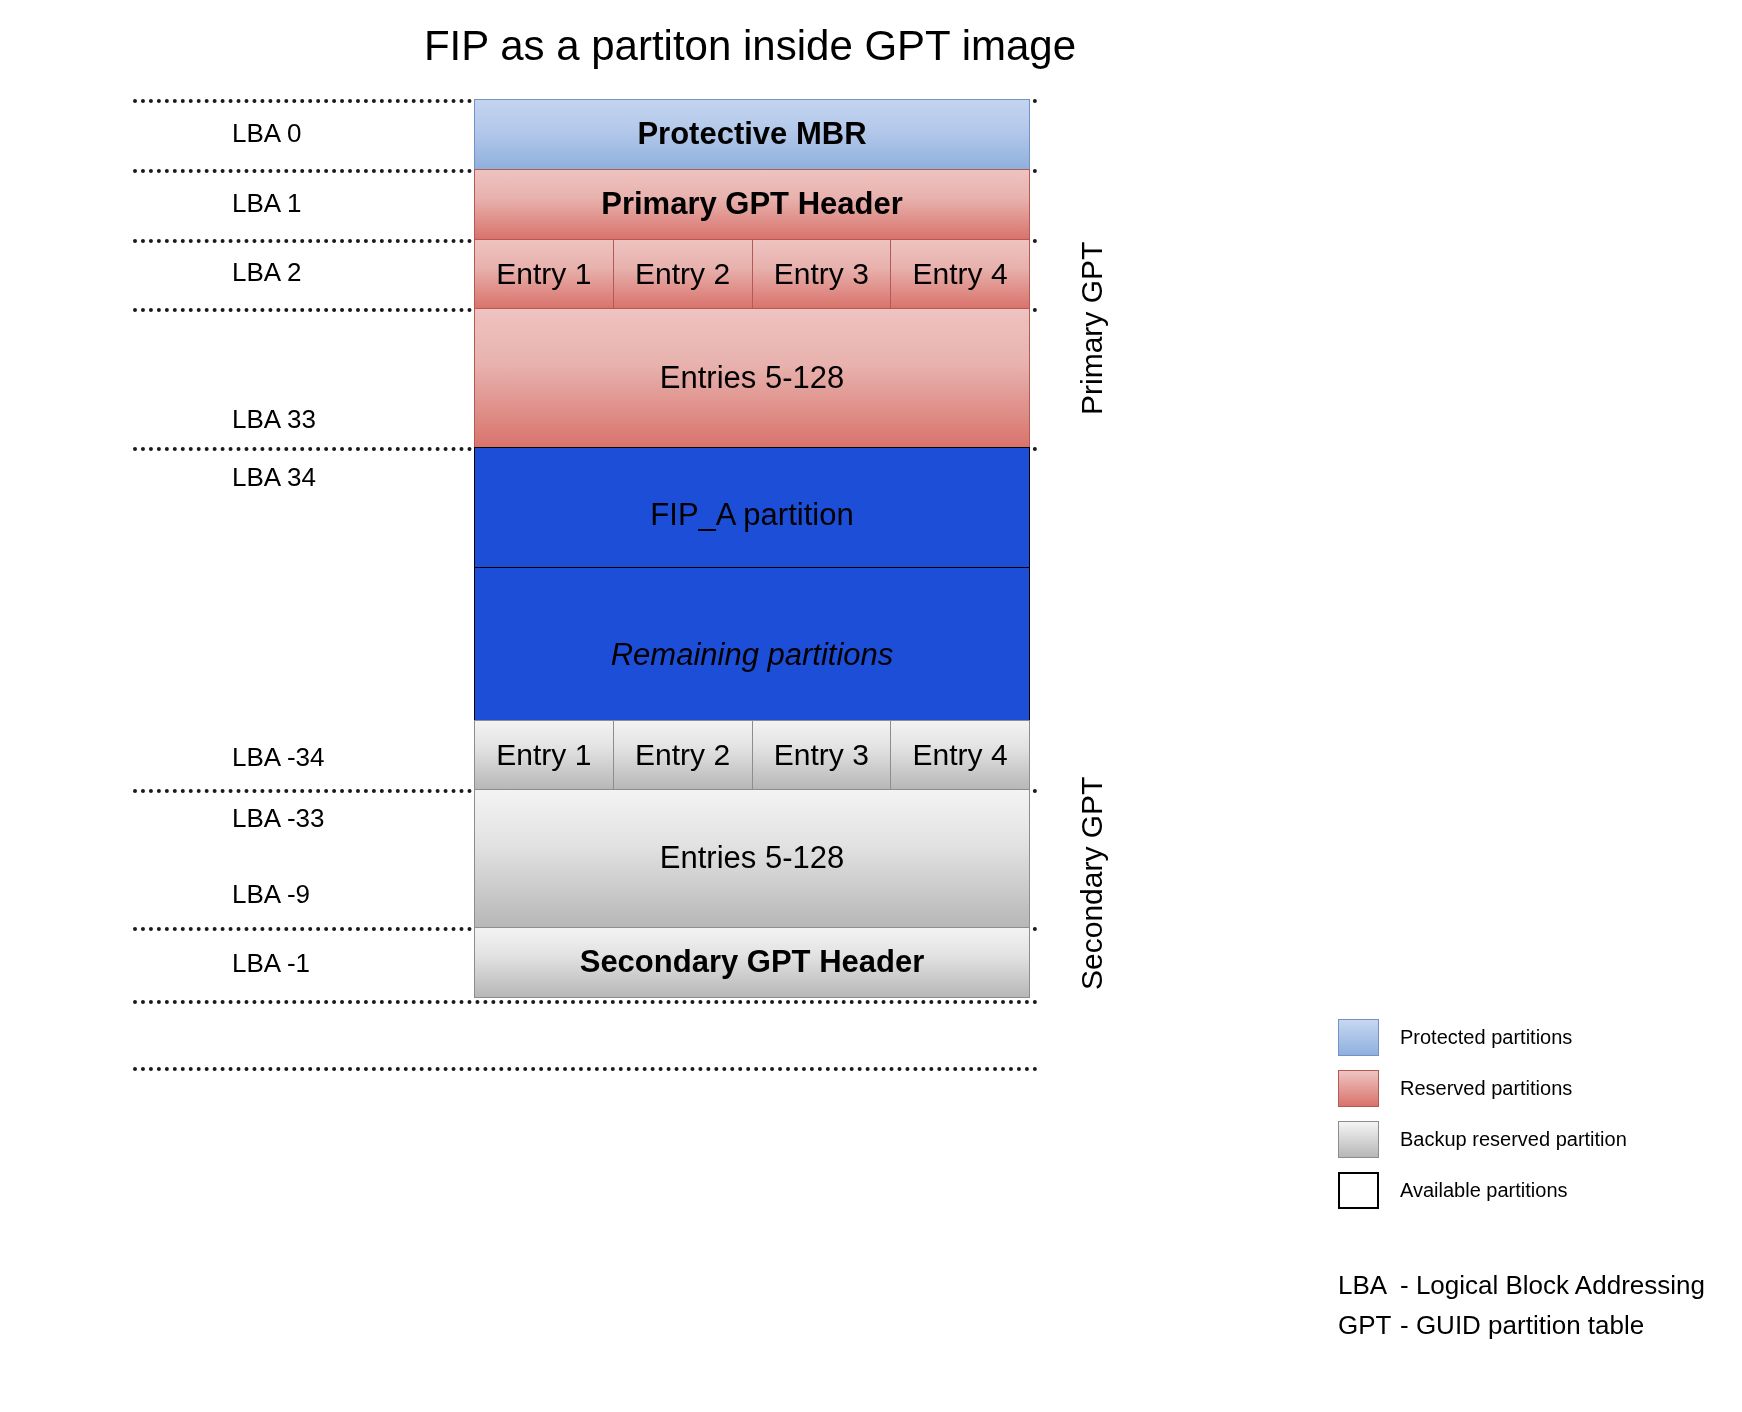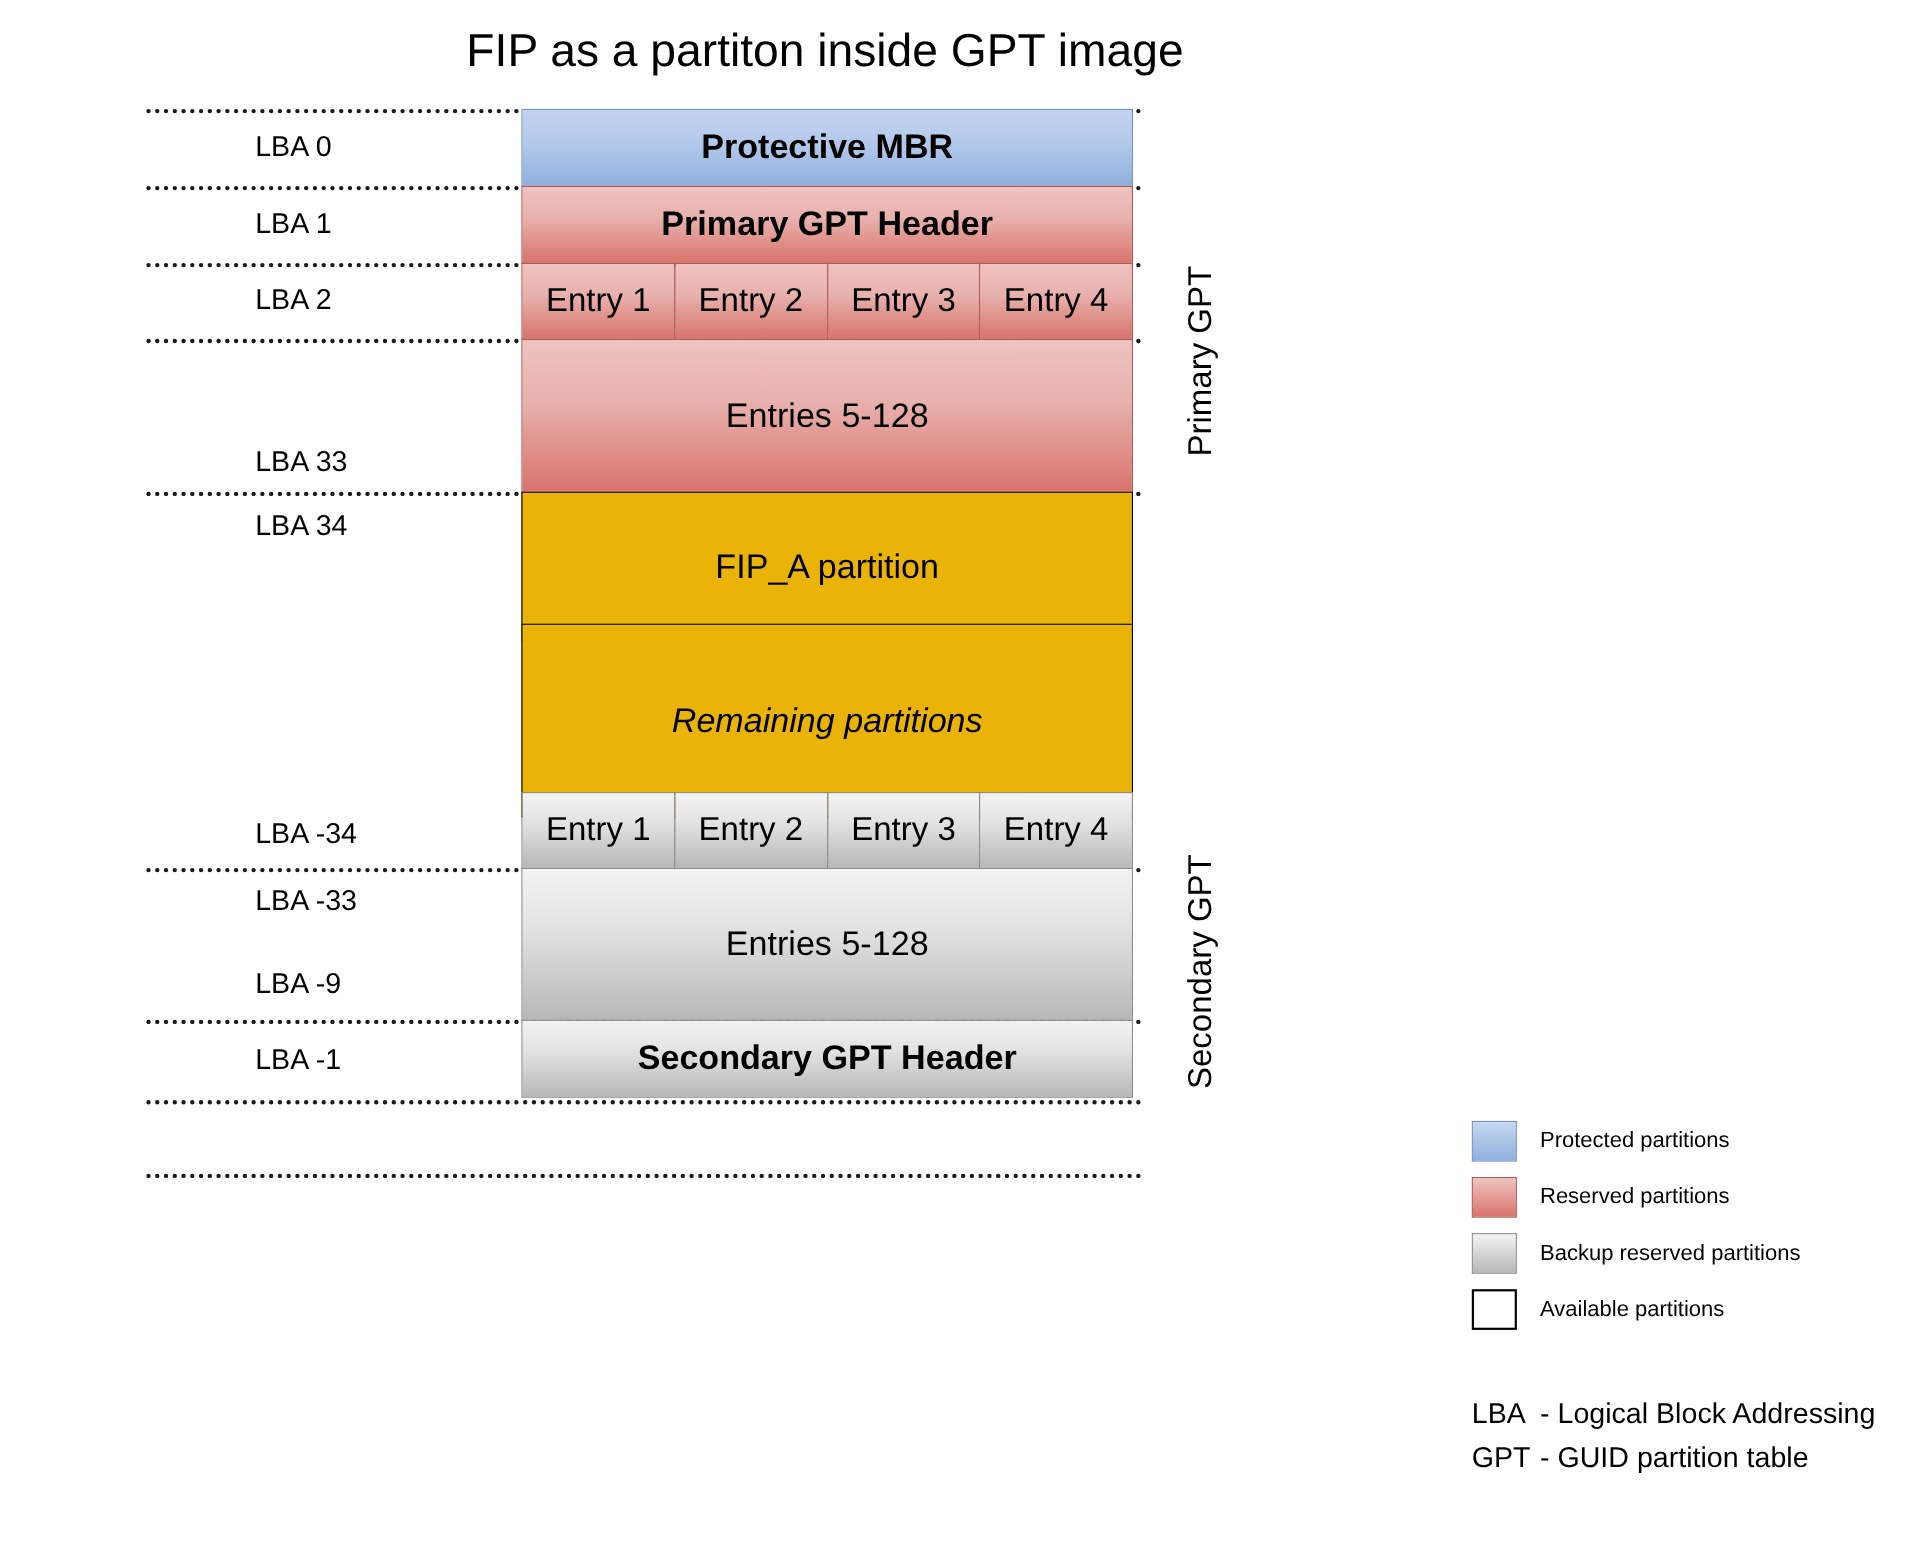--- a/index.html
+++ b/index.html
@@ -73,21 +73,21 @@
   }
   .red {
     background: linear-gradient(to bottom, #eec3c0 0%, #e8b2ae 40%, #d9736c 100%);
     border: 1px solid #b35a55;
   }
   .grey {
     background: linear-gradient(to bottom, #f3f3f3 0%, #e2e2e2 40%, #b7b7b7 100%);
     border: 1px solid #8d8d8d;
   }
   .white {
-    background: #eab308;
+    background: #1d4ed8;
     border: 1px solid #000000;
   }
 
   
   .entry-row {
     position: absolute;
     left: 0;
     width: 556px;
     display: flex;
     box-sizing: border-box;
@@ -235,21 +235,21 @@
     <div class="legend-row">
       <div class="legend-swatch sw-blue"></div>
       <div class="legend-text">Protected partitions</div>
     </div>
     <div class="legend-row">
       <div class="legend-swatch sw-red"></div>
       <div class="legend-text">Reserved partitions</div>
     </div>
     <div class="legend-row">
       <div class="legend-swatch sw-grey"></div>
-      <div class="legend-text">Backup reserved partitions</div>
+      <div class="legend-text">Backup reserved partition</div>
     </div>
     <div class="legend-row">
       <div class="legend-swatch sw-white"></div>
       <div class="legend-text">Available partitions</div>
     </div>
   </div>
 
 <div id="abbreviations">
     <div class="abbr-row">
       <div class="abbr-key">LBA</div>

